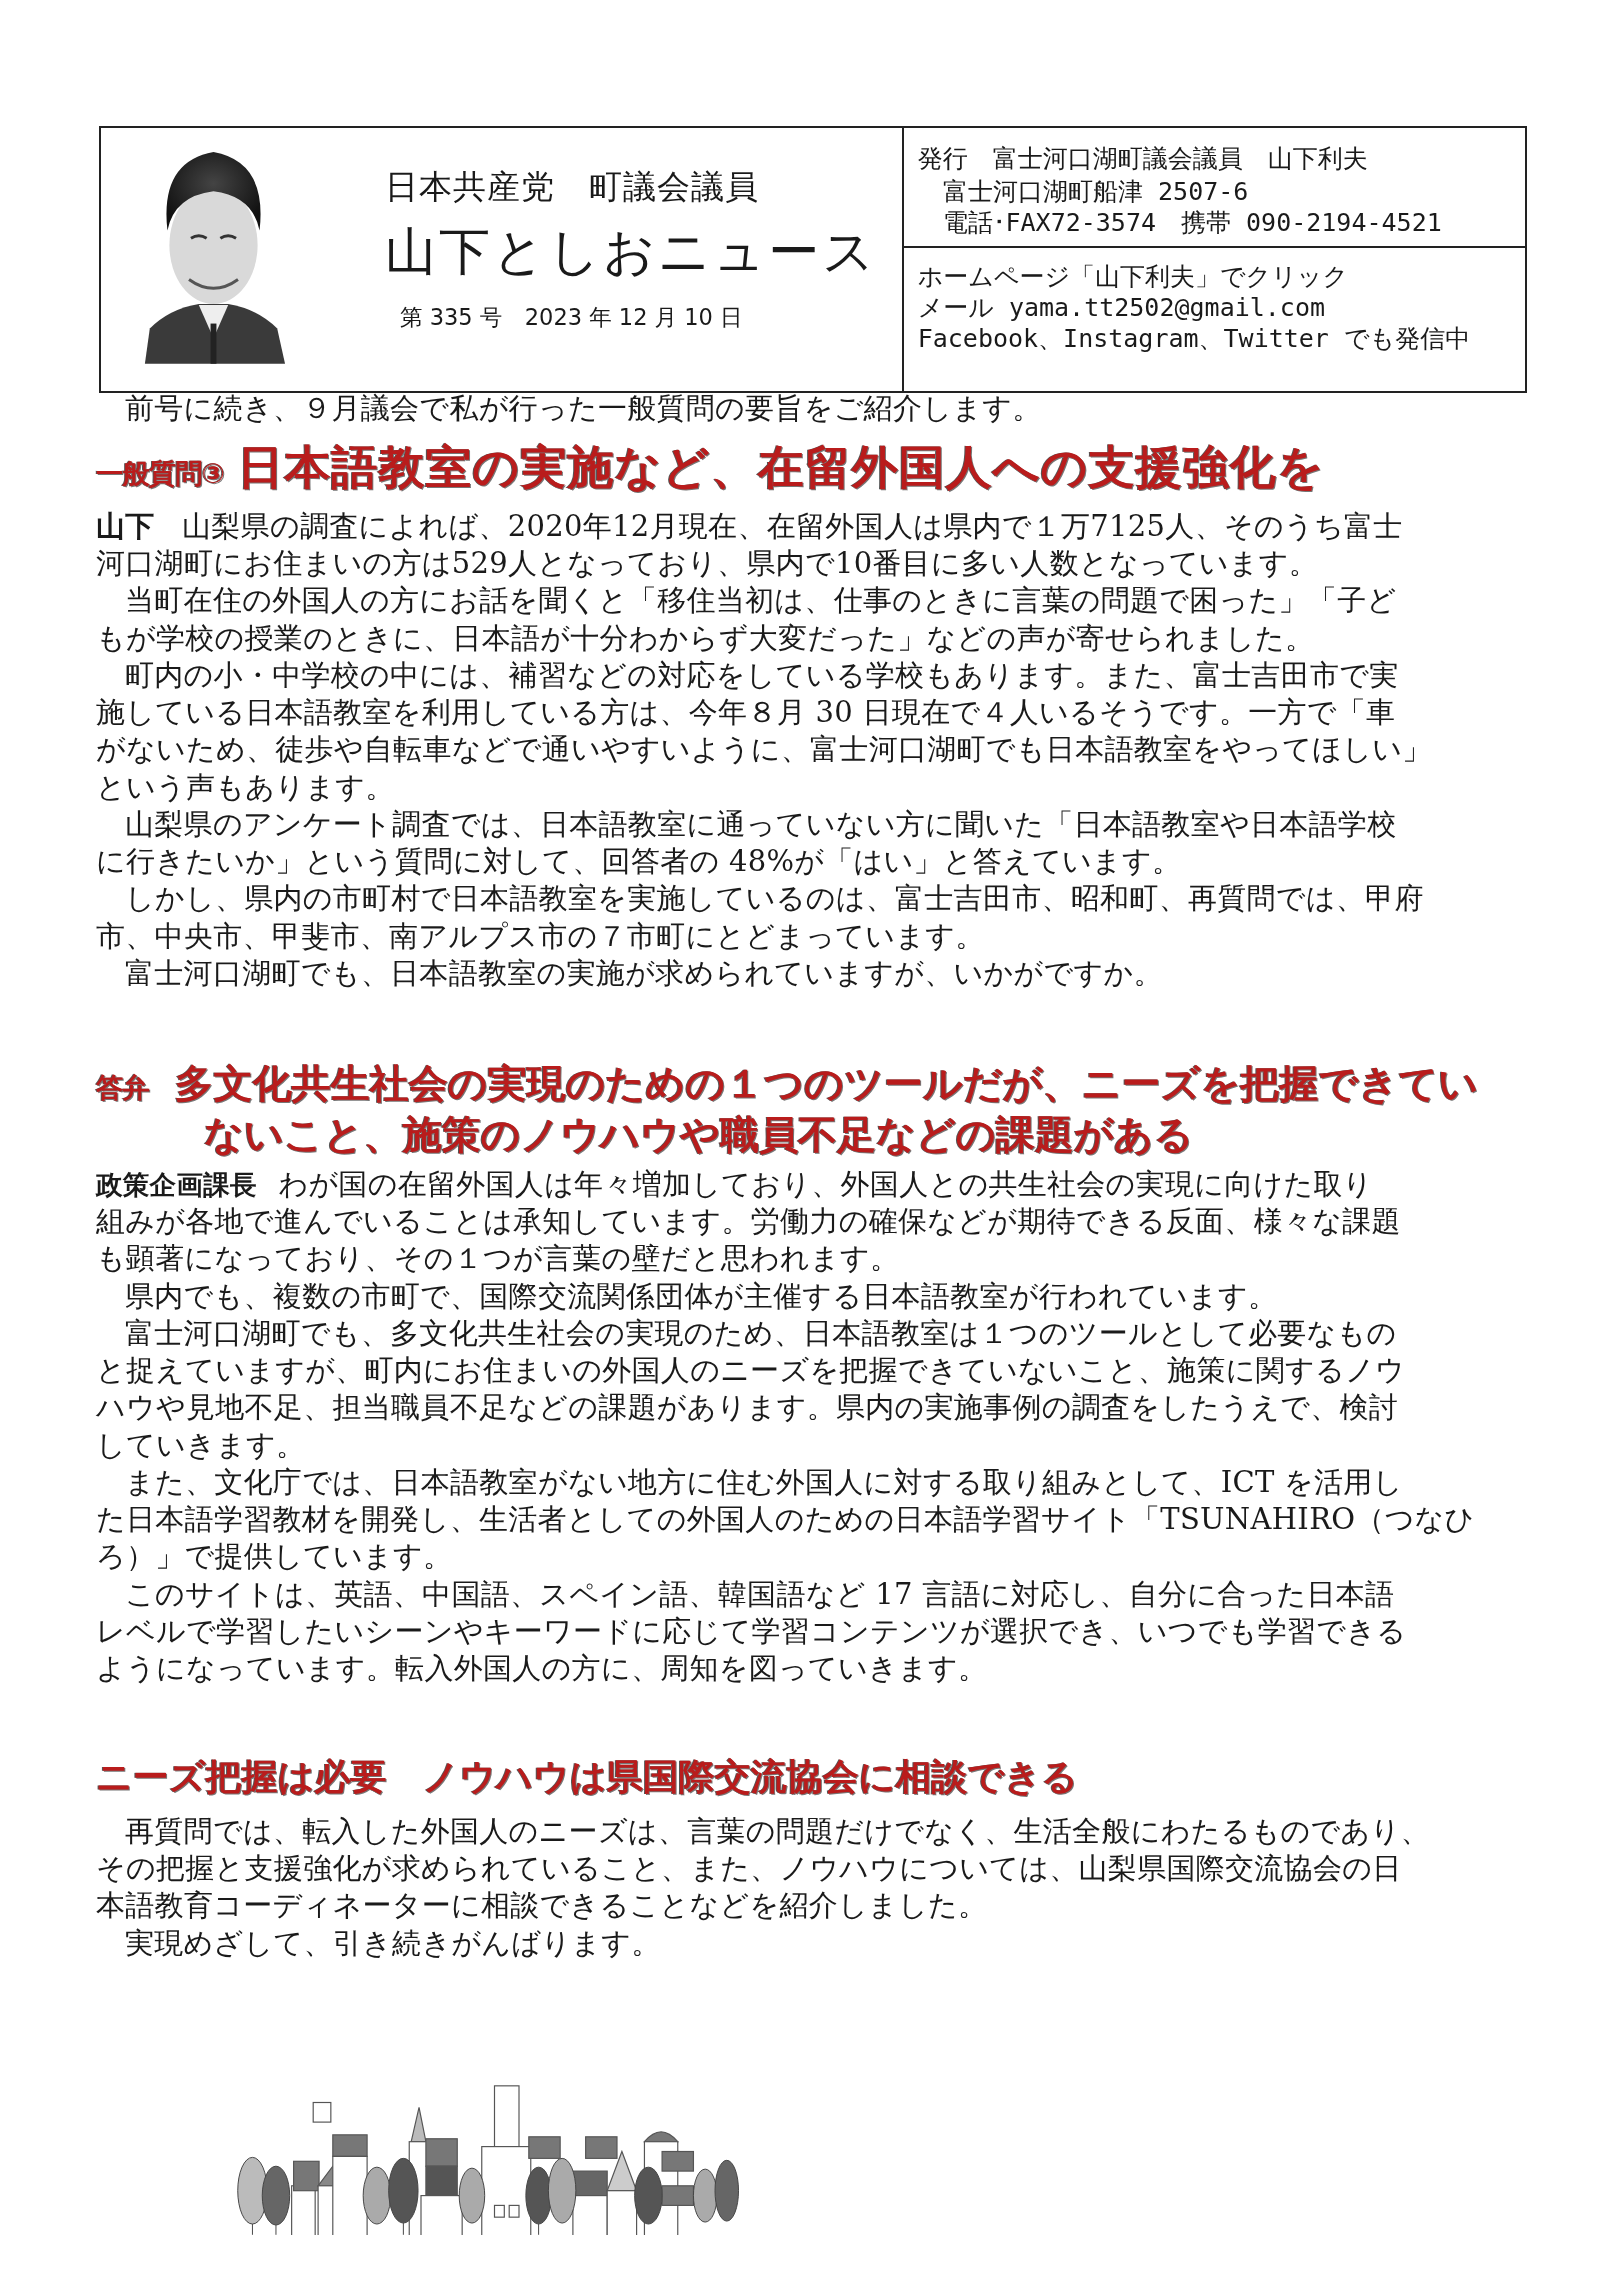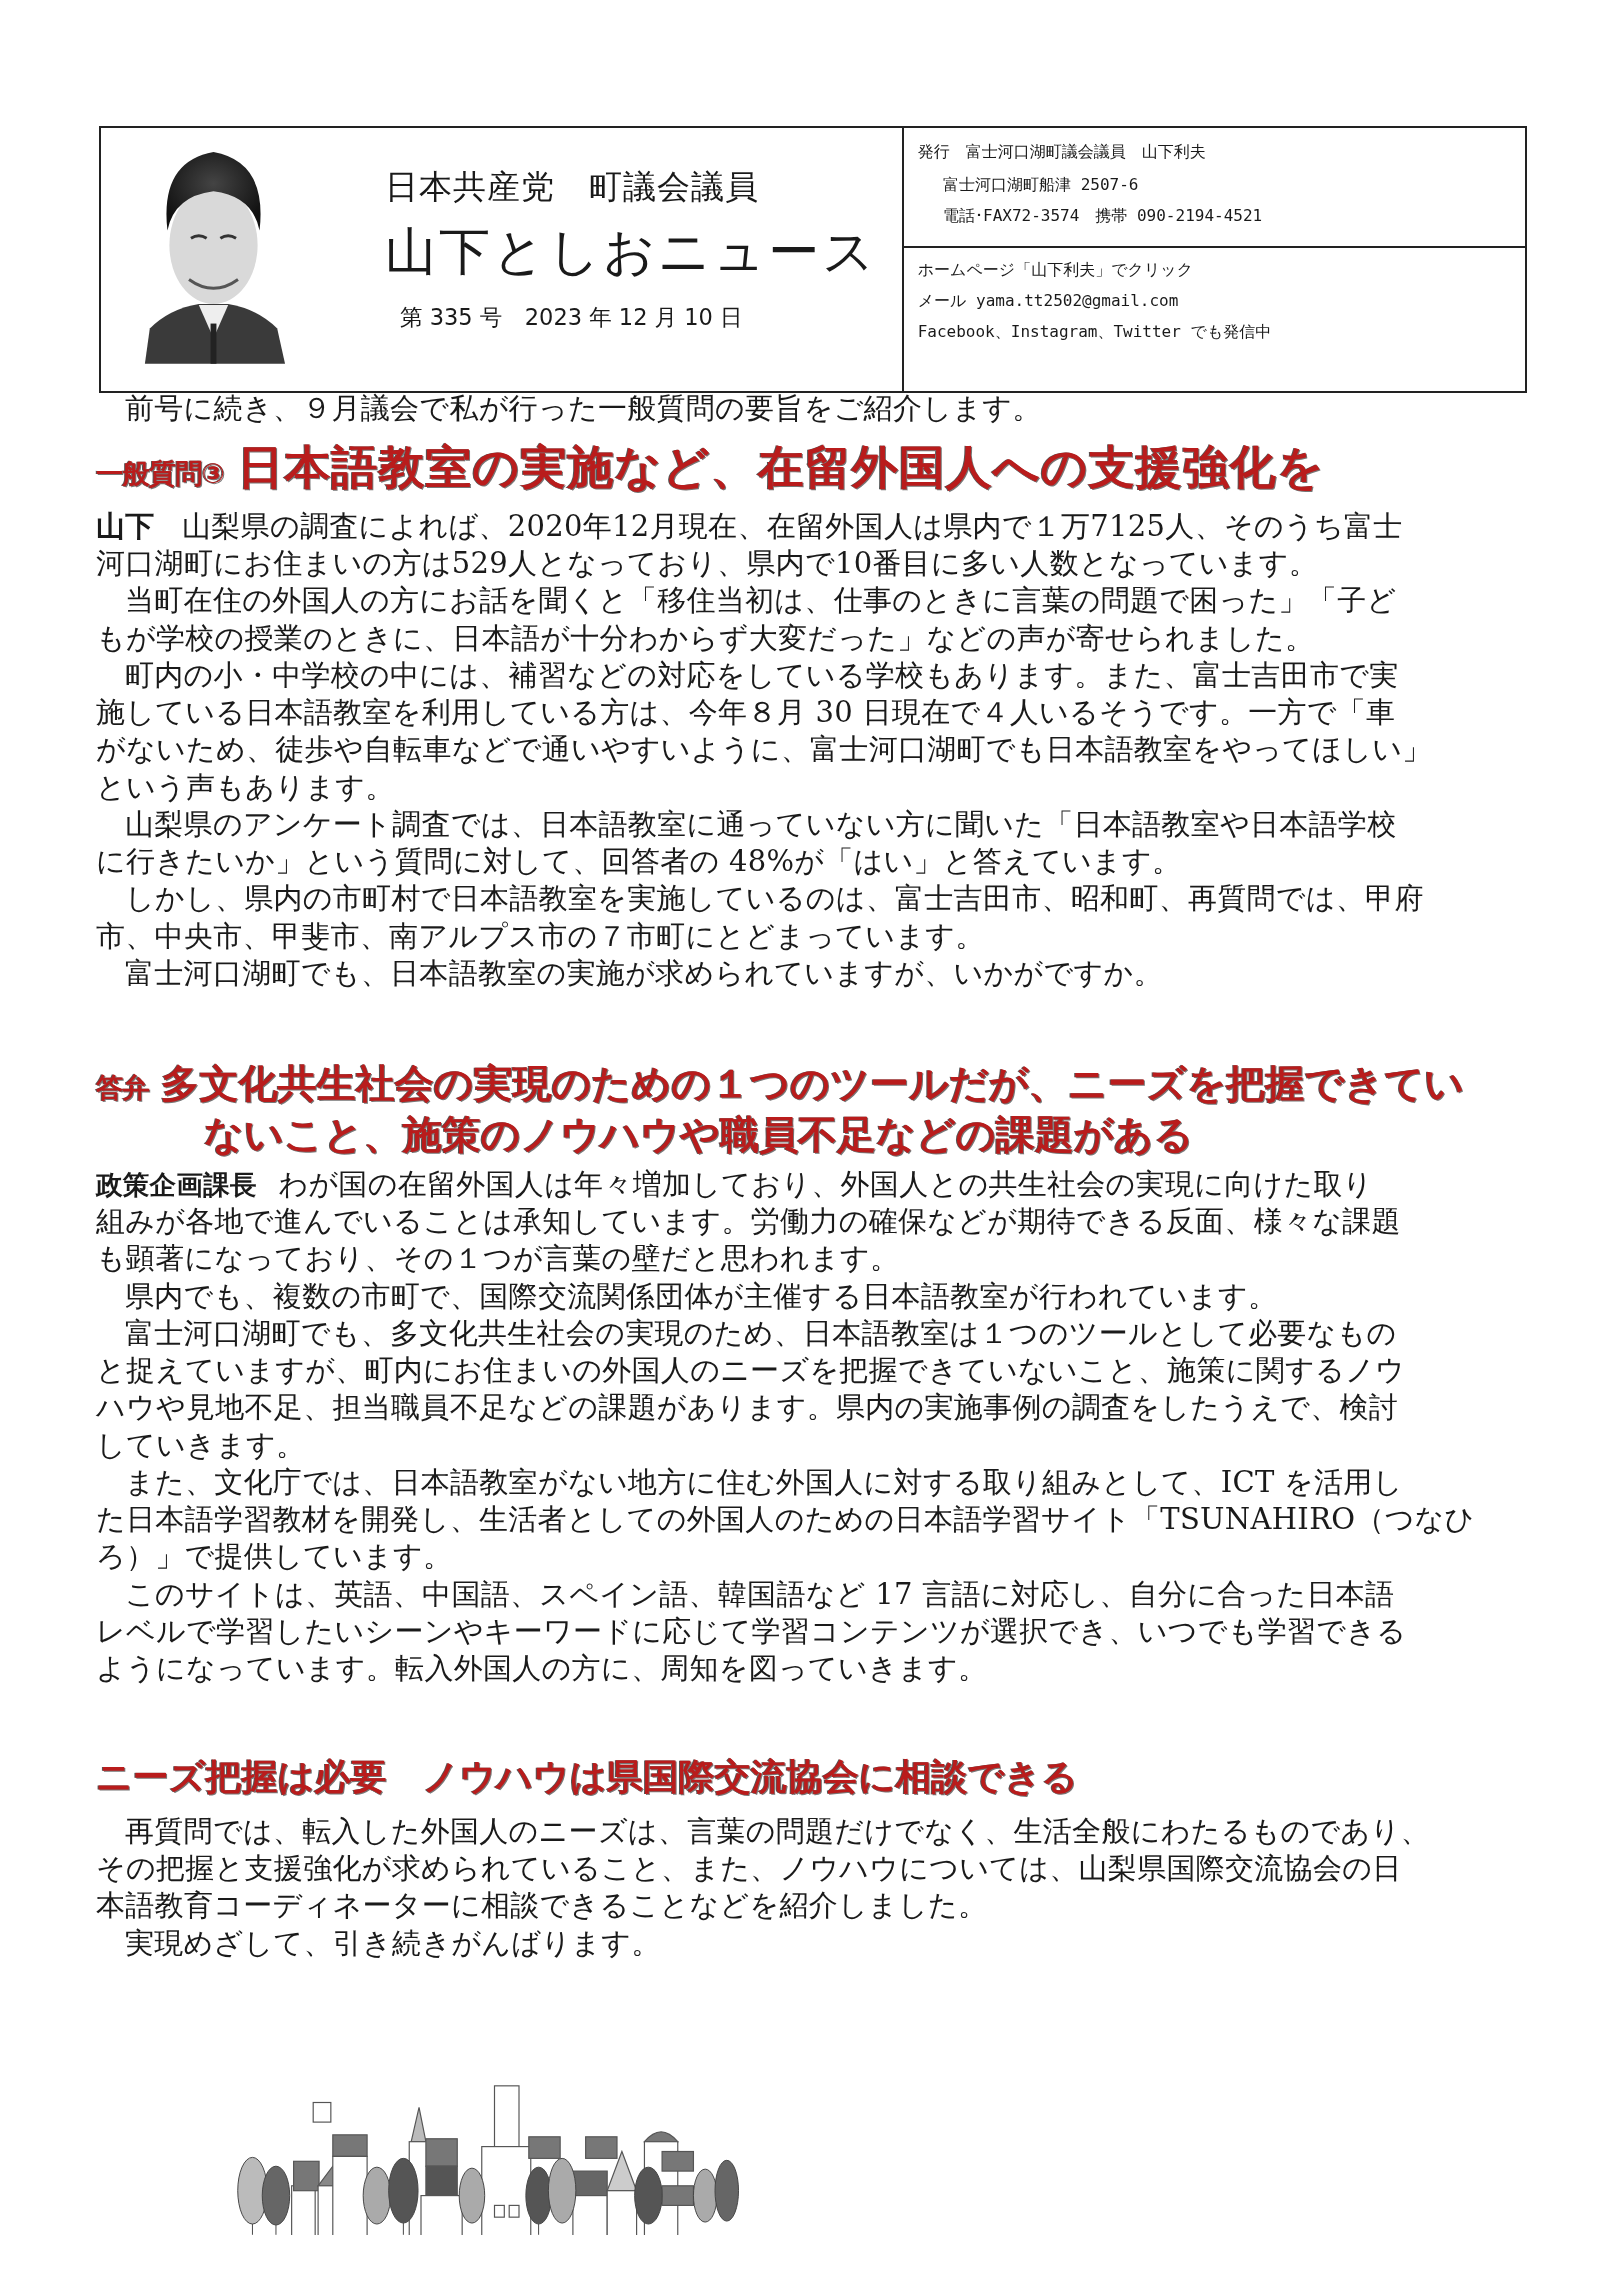--- a/index.html
+++ b/index.html
@@ -7,21 +7,21 @@
          font-family:"DejaVu Sans", "Liberation Sans", sans-serif; color:#1a1a1a; }
   .masthead { position:absolute; left:99px; top:126px; width:1428px; height:267px;
               border:2px solid #222; box-sizing:border-box; }
   .mast-left { position:absolute; left:0; top:0; width:803px; height:100%; border-right:2px solid #222; box-sizing:border-box; }
   .photo { position:absolute; left:39px; top:13.7px; width:147px; height:222px; }
   .party { position:absolute; left:284px; top:37px; font-size:33px; letter-spacing:1px; font-weight:400; white-space:nowrap; }
   .title { position:absolute; left:284px; top:90px; font-size:51px; letter-spacing:2.9px; font-weight:300; white-space:nowrap; }
   .issue { position:absolute; left:299px; top:174px; font-size:22.5px; white-space:nowrap; }
   .mast-right-top { position:absolute; left:803px; top:0; right:0; height:120px; border-bottom:2px solid #222; box-sizing:border-box; }
   .mast-right-bot { position:absolute; left:803px; top:120px; right:0; bottom:0; }
-  .info-line { position:absolute; font-size:16px; white-space:nowrap; font-family:"DejaVu Sans Mono","Liberation Mono",monospace; }
+  .info-line { position:absolute; font-size:25px; white-space:nowrap; font-family:"DejaVu Sans Mono","Liberation Mono",monospace; }
   .body-text { position:absolute; left:96px; width:1431px; font-size:29px; line-height:37px; white-space:nowrap; font-family:"DejaVu Serif","Liberation Serif",serif; letter-spacing:0.3px; }
   .line { position:absolute; left:0; white-space:nowrap; }
   .indent { padding-left:29px;text-align:center; }
   .bold-lead { font-weight:700; font-family:"DejaVu Sans","Liberation Sans",sans-serif; }
   .h-main { position:absolute; left:96px; white-space:nowrap; font-family:"DejaVu Sans","Liberation Sans",sans-serif; font-weight:700; color:#b91c1c;
             text-shadow: 1px 1px 0 #777, -1px 0 0 #555; }
   .h-label { font-size:27.4px; letter-spacing:-1px; }
   .h1-text { font-size:46px; letter-spacing:1px; margin-left:13.7px; }
   .h2-text { font-size:39px; letter-spacing:0px; }
   .h3-text { font-size:36px; }
@@ -81,21 +81,21 @@
   <div class="line" style="top:223px">がないため、徒歩や自転車などで通いやすいように、富士河口湖町でも日本語教室をやってほしい」</div>
   <div class="line" style="top:261px">という声もあります。</div>
   <div class="line indent" style="top:298px">山梨県のアンケート調査では、日本語教室に通っていない方に聞いた「日本語教室や日本語学校</div>
   <div class="line" style="top:335px">に行きたいか」という質問に対して、回答者の 48%が「はい」と答えています。</div>
   <div class="line indent" style="top:372px">しかし、県内の市町村で日本語教室を実施しているのは、富士吉田市、昭和町、再質問では、甲府</div>
   <div class="line" style="top:410px">市、中央市、甲斐市、南アルプス市の７市町にとどまっています。</div>
   <div class="line indent" style="top:447px">富士河口湖町でも、日本語教室の実施が求められていますが、いかがですか。</div>
 </div>
 
 <div class="h-main" style="top:1057px;">
-  <span class="h-label">答弁</span><span class="h2-text" style="margin-left:12px">多文化共生社会の実現のための１つのツールだが、ニーズを把握できてい</span>
+  <span class="h-label">答弁</span><span class="h2-text" style="margin-left:26px">多文化共生社会の実現のための１つのツールだが、ニーズを把握できてい</span>
 </div>
 <div class="h-main" style="top:1108px; left:204px;">
   <span class="h2-text">ないこと、施策のノウハウや職員不足などの課題がある</span>
 </div>
 
 <div class="body-text" style="top:1166px;">
   <div class="line" style="top:0"><span class="bold-lead" style="font-size:26.5px">政策企画課長</span><span style="margin-left:21.6px">わが国の在留外国人は年々増加しており、外国人との共生社会の実現に向けた取り</span></div>
   <div class="line" style="top:37px">組みが各地で進んでいることは承知しています。労働力の確保などが期待できる反面、様々な課題</div>
   <div class="line" style="top:74px">も顕著になっており、その１つが言葉の壁だと思われます。</div>
   <div class="line indent" style="top:112px">県内でも、複数の市町で、国際交流関係団体が主催する日本語教室が行われています。</div>

